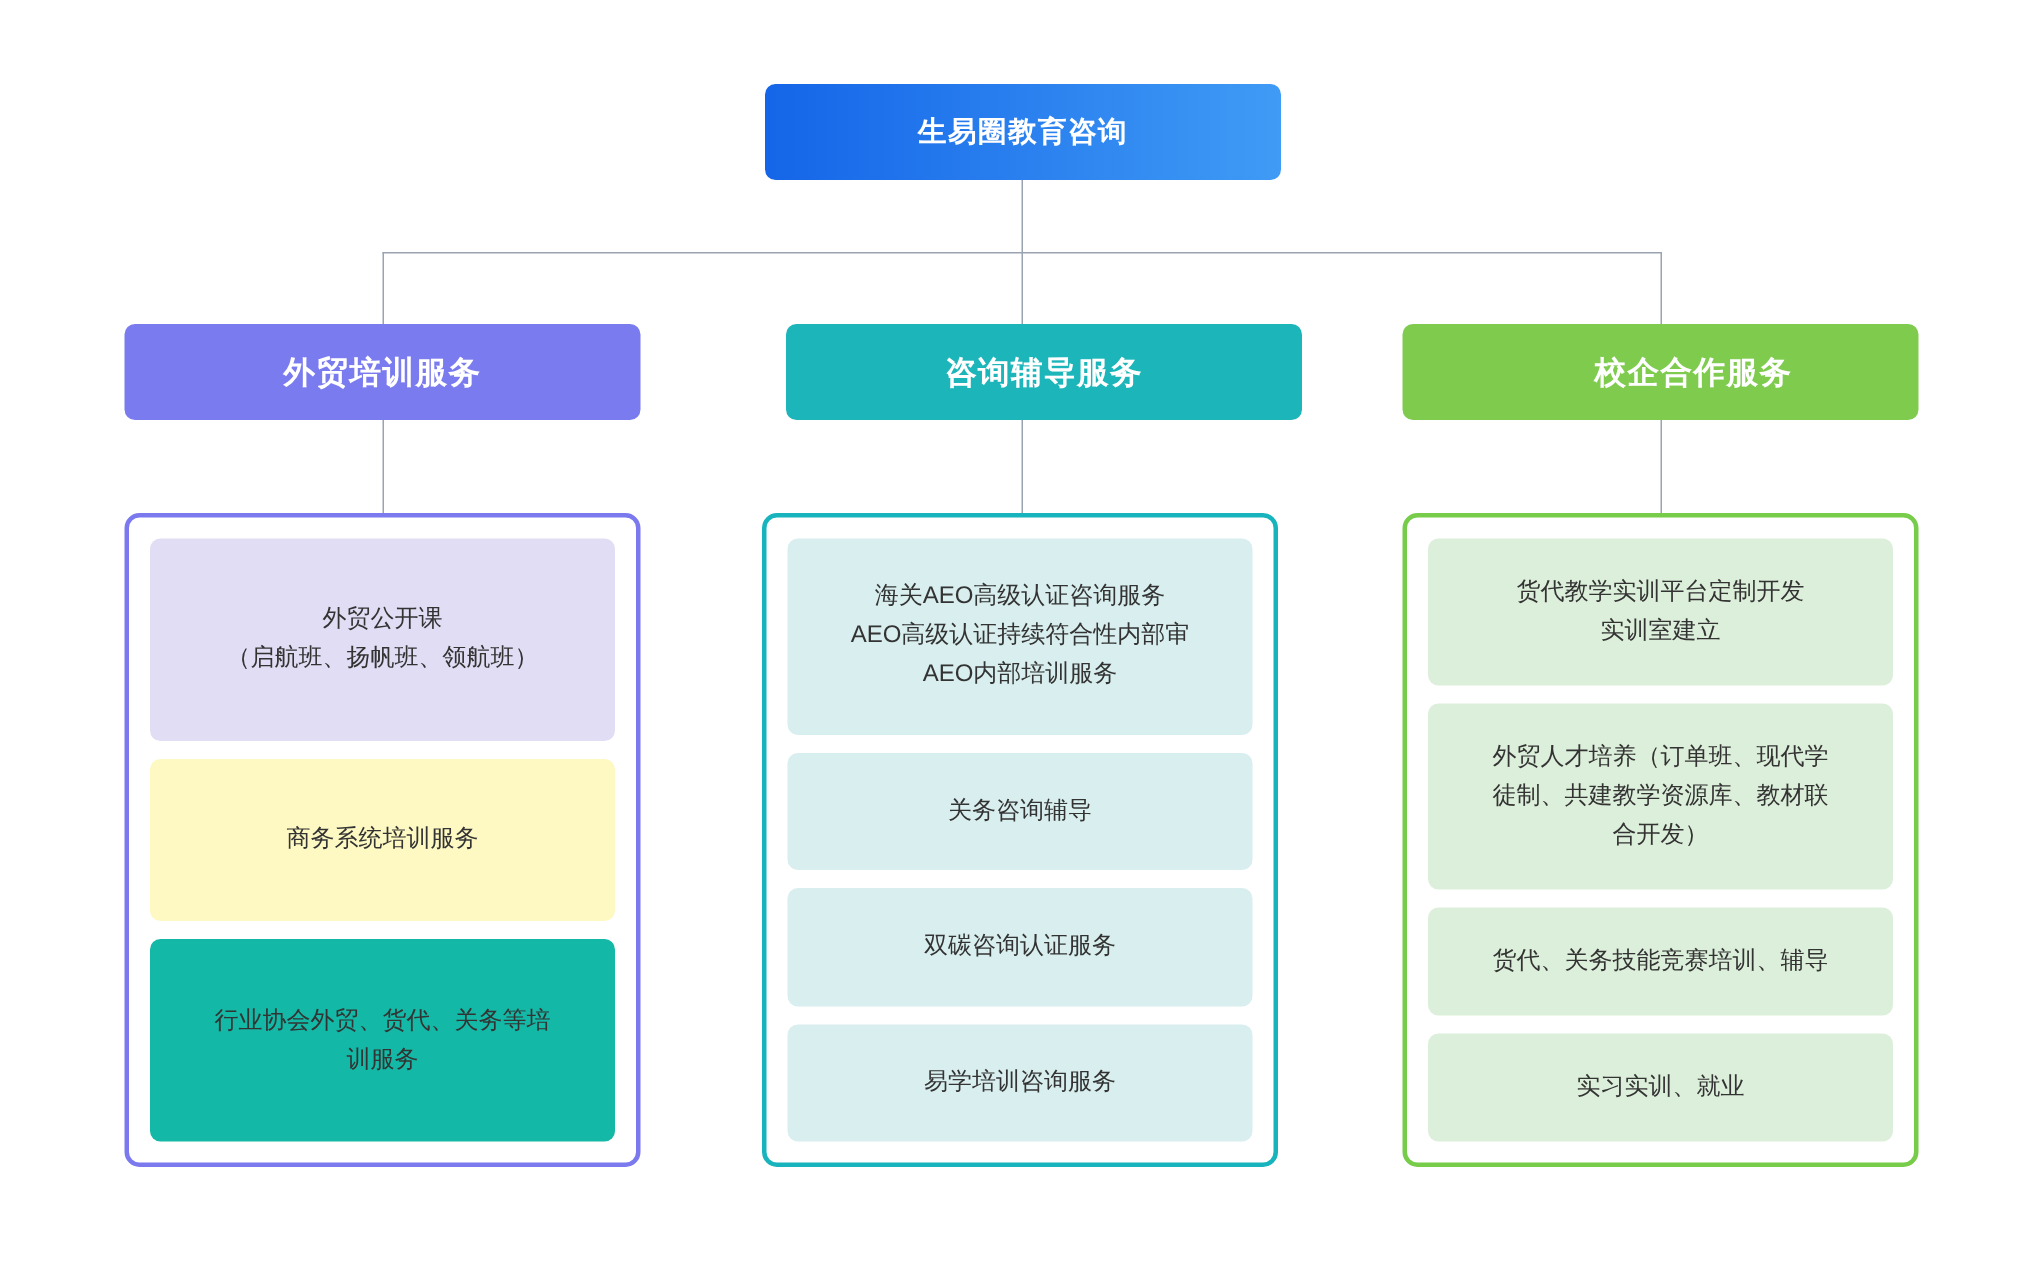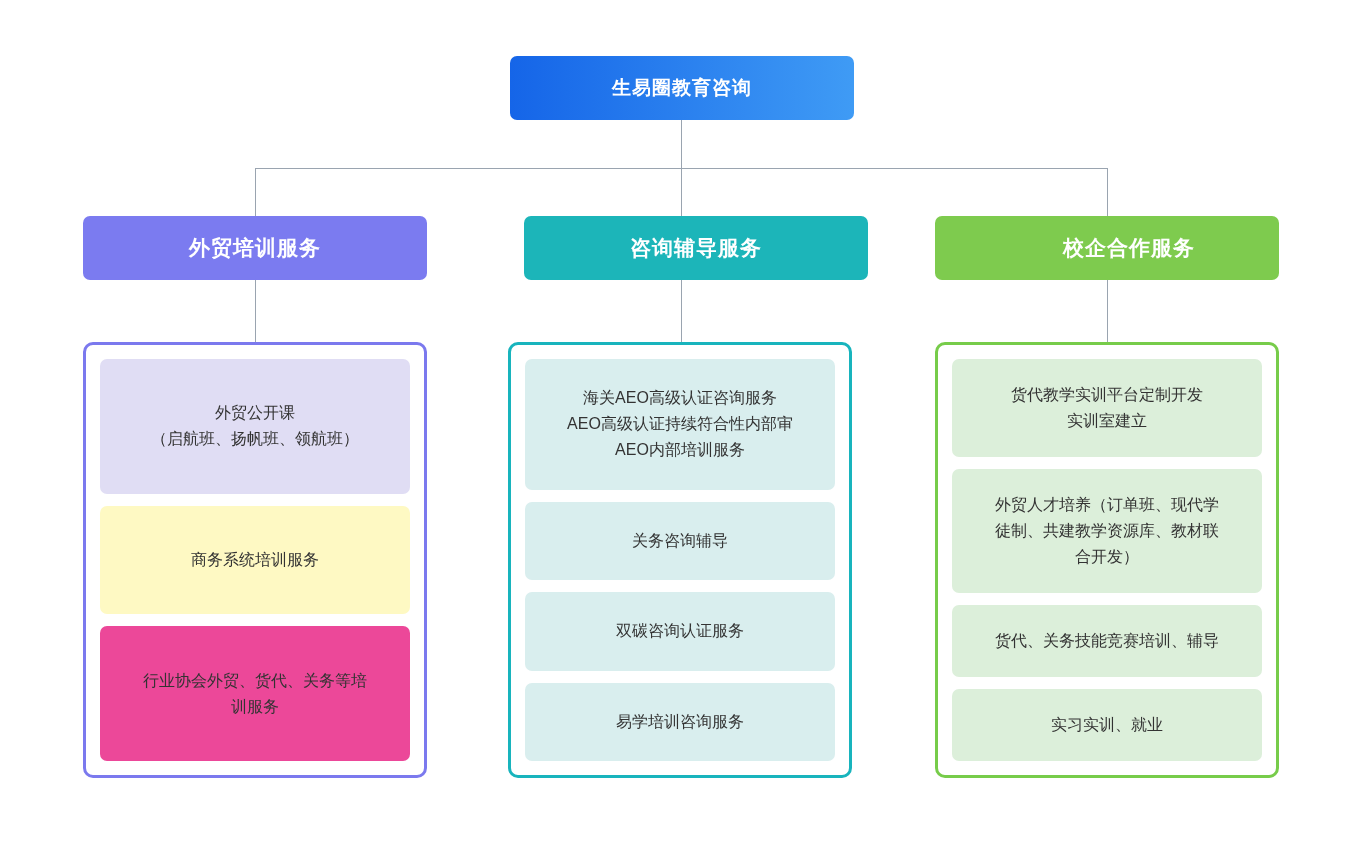--- a/index.html
+++ b/index.html
@@ -135,21 +135,21 @@
     <span>咨询辅导服务</span>
   </div>
   <div class="cat-header" id="head-2" style="background: rgb(126, 203, 78);">
     <span>校企合作服务</span>
   </div>
 
   <div class="col-box" id="col-0" style="border-color: rgb(123, 121, 238);">
     <div class="leaf-card" style="background: rgb(224, 221, 244);">外贸公开课
 （启航班、扬帆班、领航班）</div>
     <div class="leaf-card" style="background: #fef9c3;">商务系统培训服务</div>
-    <div class="leaf-card" style="background: #ec4899;">行业协会外贸、货代、关务等培
+    <div class="leaf-card" style="background: #14b8a6;">行业协会外贸、货代、关务等培
 训服务</div>
   </div>
 
   <div class="col-box" id="col-2" style="border-color: rgb(119, 204, 74);">
     <div class="leaf-card" style="background: rgb(220, 239, 218);">货代教学实训平台定制开发
 实训室建立</div>
     <div class="leaf-card" style="background: rgb(220, 239, 218);">外贸人才培养（订单班、现代学
 徒制、共建教学资源库、教材联
 合开发）</div>
     <div class="leaf-card" style="background: rgb(220, 239, 218);">货代、关务技能竞赛培训、辅导</div>

